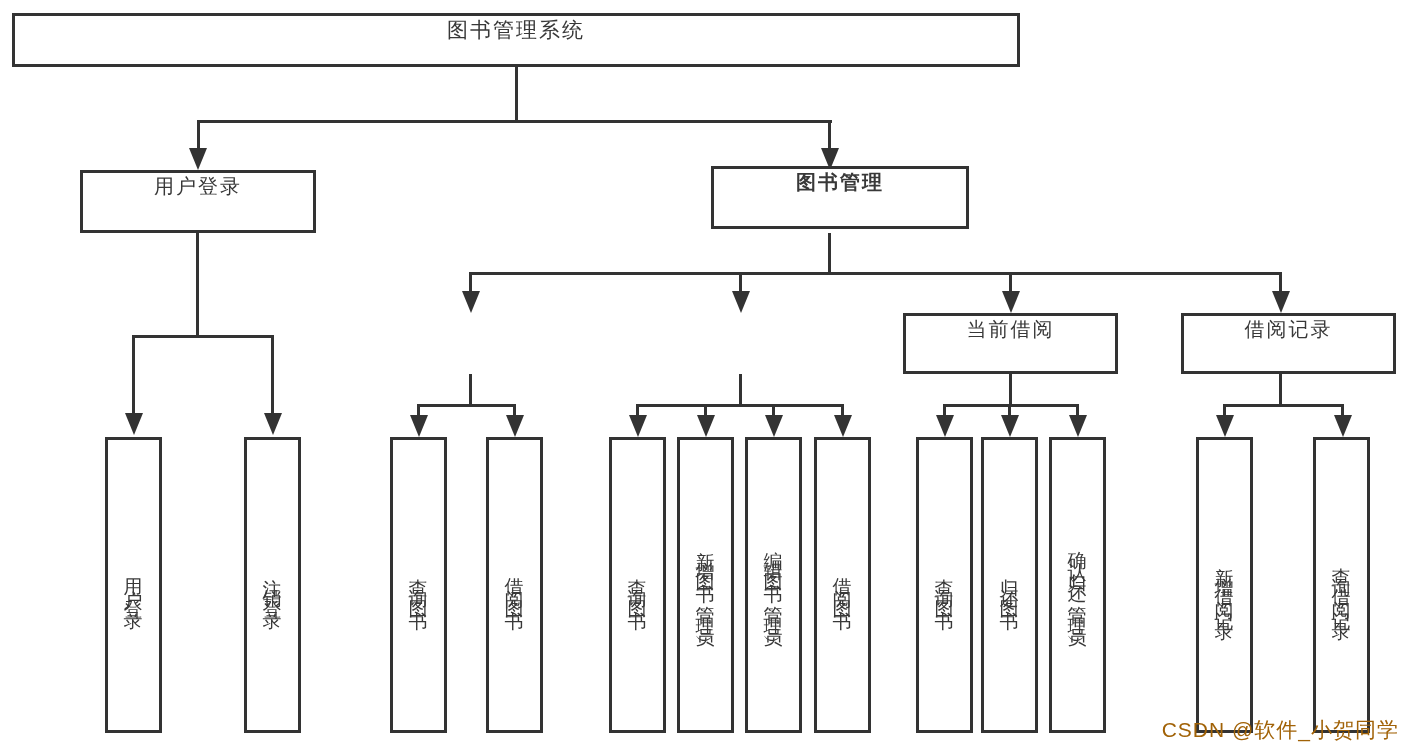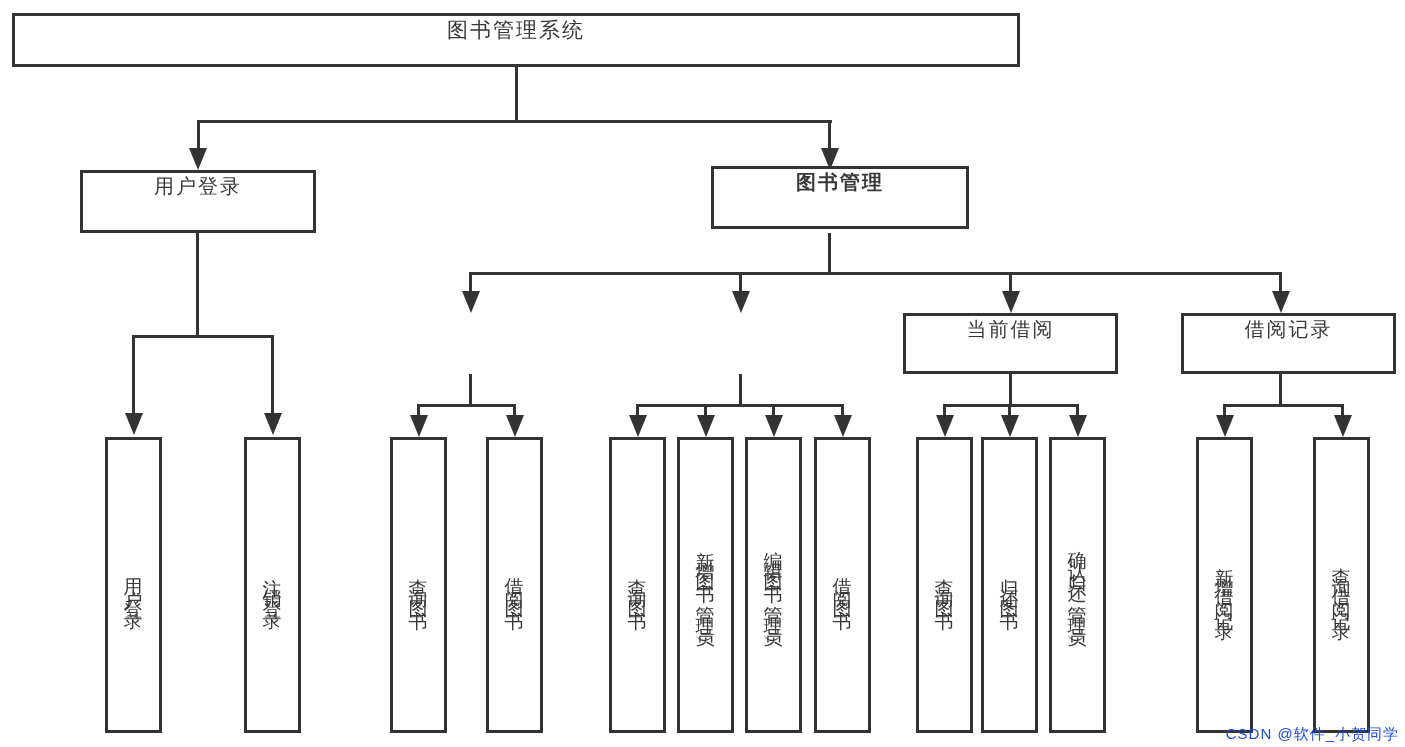--- a/index.html
+++ b/index.html
@@ -50,22 +50,22 @@
     width: 0;
     height: 0;
     border-left: 9px solid transparent;
     border-right: 9px solid transparent;
     border-top: 22px solid #333333;
   }
   .watermark {
     position: absolute;
     right: 6px;
     bottom: 3px;
-    color: #1d4ed8;
-    font-size: 15px;
+    color: #a16207;
+    font-size: 21px;
     letter-spacing: 1px;
     white-space: nowrap;
   }
 </style>
 </head>
 <body>
 
 <div class="stage">
 
   <div class="box hlabel" style="left:12px; top:13px; width:1008px; height:54px;">

